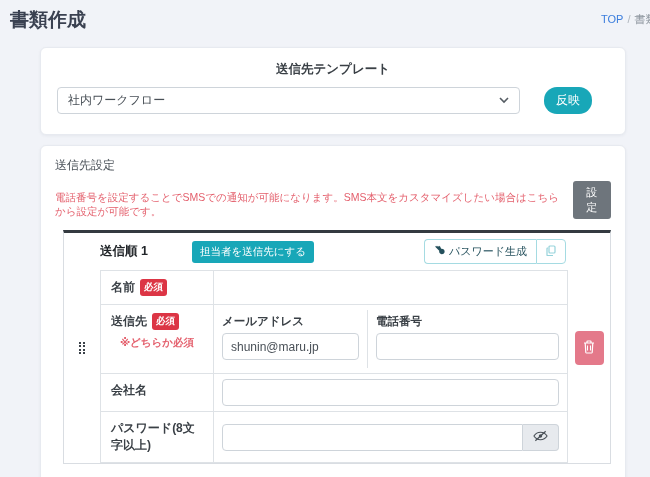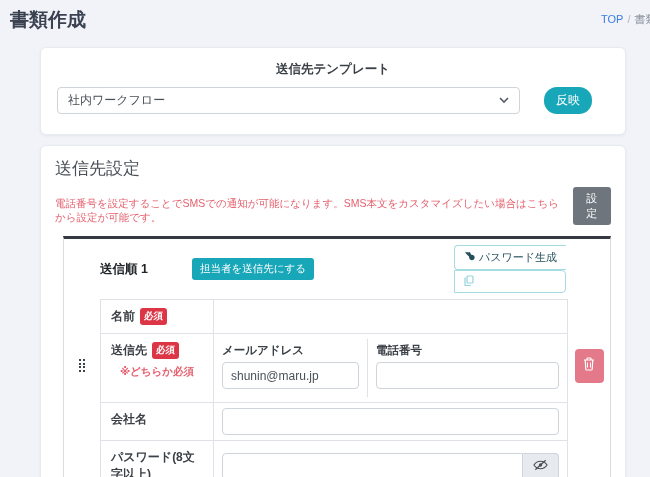--- a/index.html
+++ b/index.html
@@ -45,21 +45,21 @@
     padding: 0 10px; margin-right: 24px; cursor: pointer;
   }
   .select-box .chev { display: flex; align-items: center; }
   .btn-apply {
     background: #18a7b8; color: #fff; border: none; border-radius: 13px;
     height: 27px; padding: 0 12px; font-size: 12px; cursor: pointer; margin-right: 17px;
   }
 
   .card2 { margin-top: 10px; min-height: 330px; }
   .card2-body { padding: 11px 14px 14px 14px; }
-  .card2-title { font-size: 17px; color: #495057; margin-bottom: 7px; }
+  .card2-title { font-size: 12px; color: #495057; margin-bottom: 7px; }
   .notice-row { display: flex; align-items: flex-end; margin-bottom: 11px; }
   .notice-text { color: #e4606d; font-size: 10.5px; }
   .btn-settings {
     background: #6e757c; color: #fff; border: none; border-radius: 3px;
     font-size: 11px; padding: 4px 10px; margin-left: 8px; cursor: pointer;
   }
 
   
   .order-panel {
     display: flex; margin-left: 8px;
@@ -73,21 +73,21 @@
   .grip { display: grid; grid-template-columns: 2px 2px; grid-auto-rows: 2px; gap: 1.5px; }
   .grip i { background: #3b4249; display: block; }
   .panel-main { flex: 1; padding-top: 6px; }
   .panel-header { display: flex; align-items: center; margin-bottom: 6px; padding-right: 2px; gap: 36px; }
   .order-label { font-weight: 700; color: #212529; font-size: 12.5px; }
   .btn-teal-sm {
     background: #18a7b8; color: #fff; border: none; border-radius: 3px;
     font-size: 10.5px; padding: 4px 8px; margin-left: 8px; cursor: pointer;
   }
   .spacer { flex: 1; }
-  .btn-group { display: flex; flex-direction: column; }
+  .btn-group { display: flex; }
   .btn-outline {
     background: #fff; border: 1px solid #a5dbe2; font-size: 11px;
     padding: 4px 9px; display: flex; align-items: center; gap: 4px; cursor: pointer;
   }
   .btn-outline.gen { color: #24505c; border-radius: 4px 0 0 4px; border-right: none; }
   .btn-outline.copy { color: #96d3db; border-radius: 0 4px 4px 0; }
 
   .form-table { border: 1px solid #dee2e6; }
   .frow { display: flex; border-top: 1px solid #dee2e6; }
   .frow:first-child { border-top: none; }

